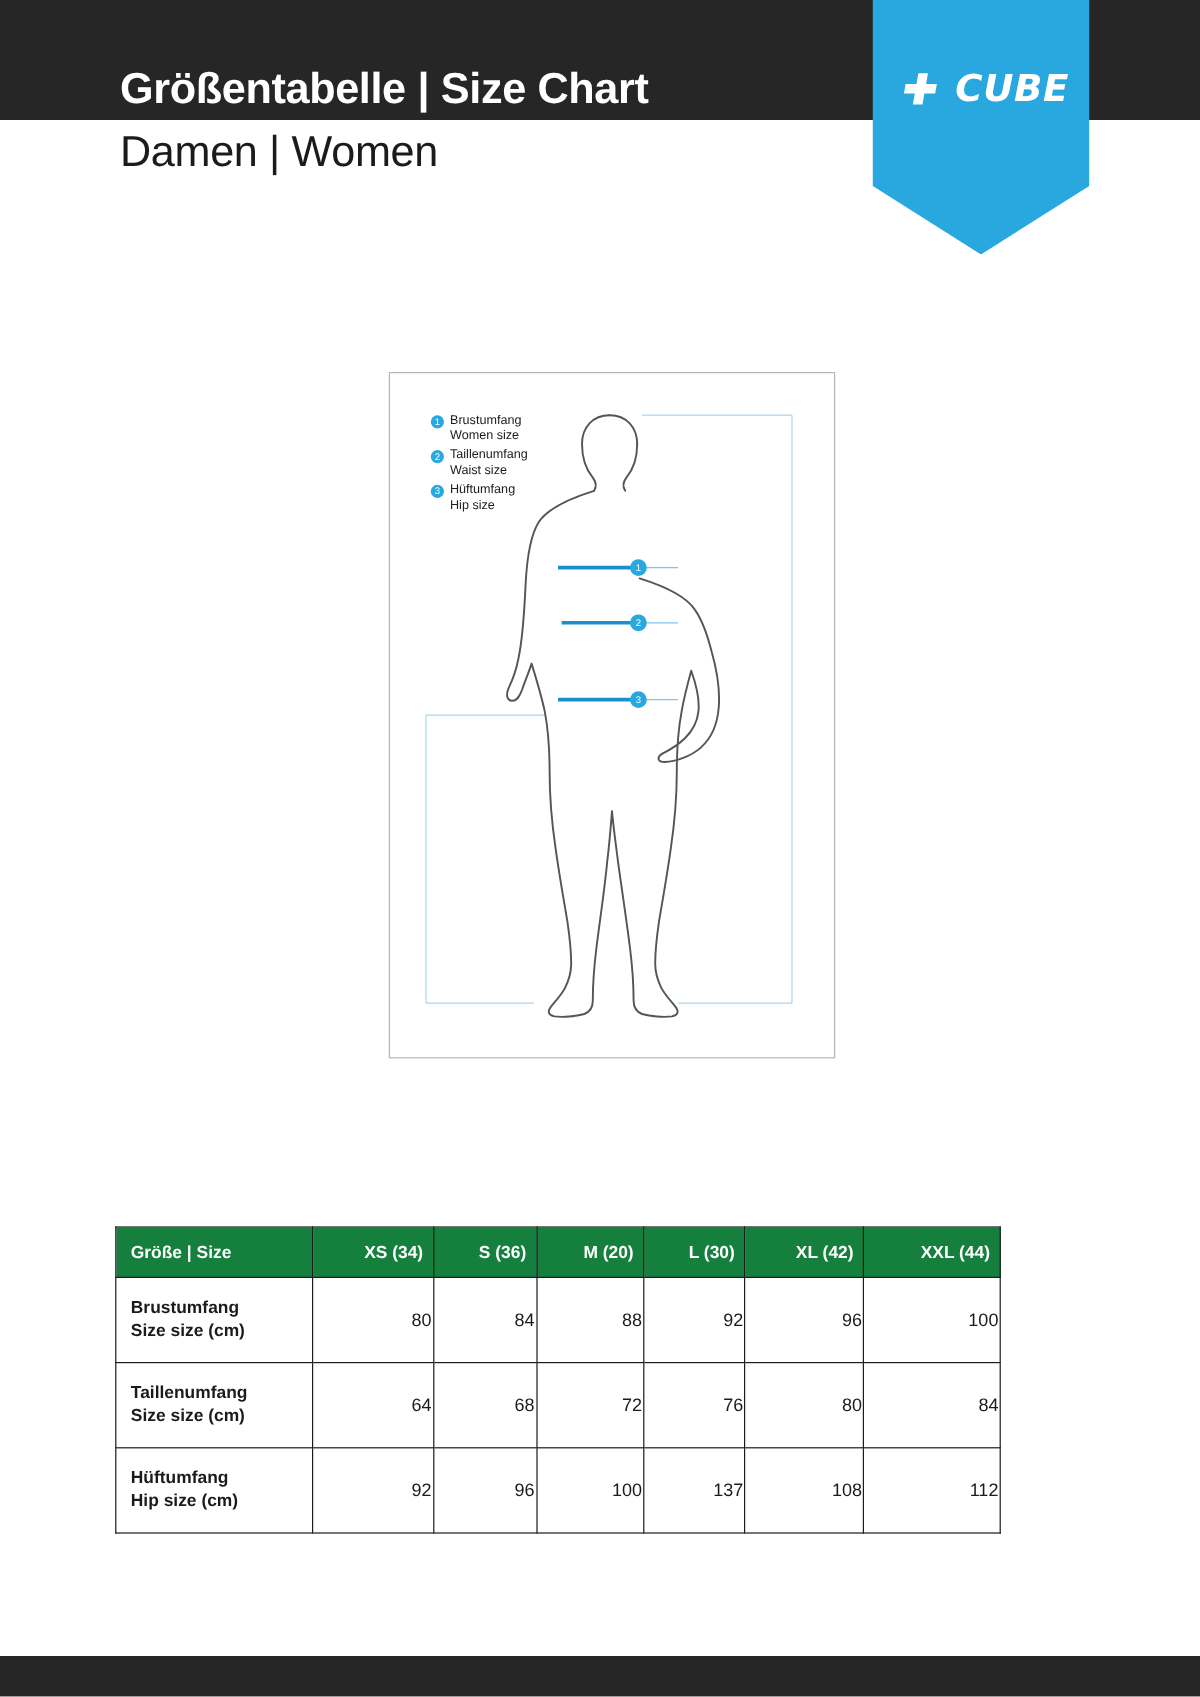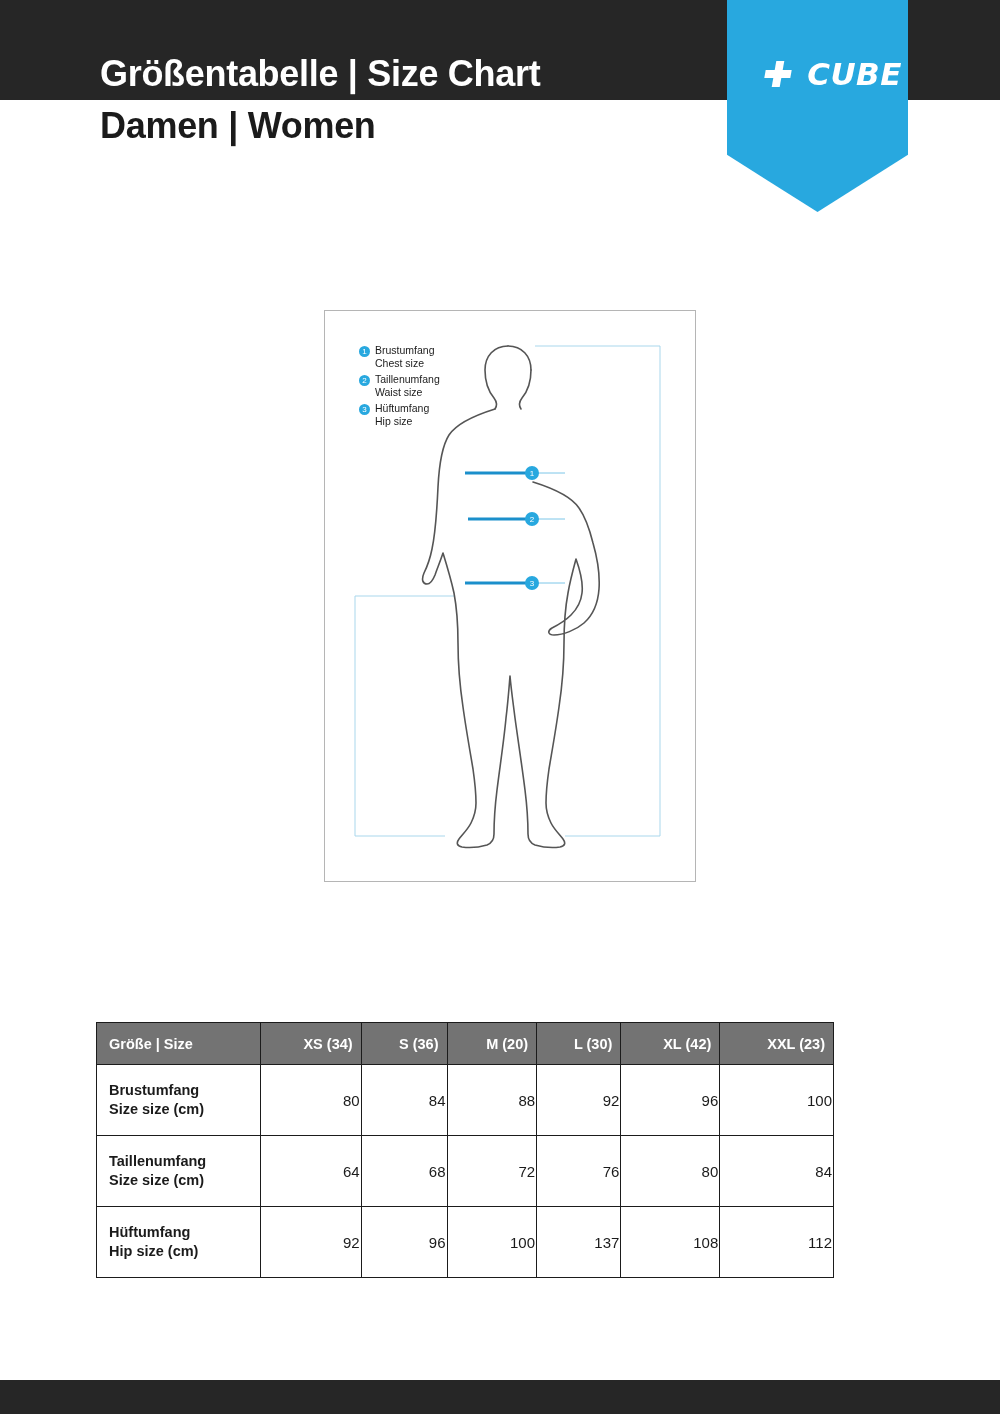--- a/index.html
+++ b/index.html
@@ -30,38 +30,38 @@
   .title-line1 {
     font-size: 36px;
     font-weight: bold;
     color: #ffffff;
     letter-spacing: -0.3px;
     line-height: 44px;
     white-space: nowrap;
   }
   .title-line2 {
     font-size: 36px;
-    font-weight: bold;
+    font-weight: normal;
     color: #1b1b1b;
     letter-spacing: -0.3px;
     line-height: 48px;
     white-space: nowrap;
     margin-top: 6px;
   }
   
   .logo-banner {
     position: absolute;
     top: 0; left: 727px;
     width: 181px; height: 212px;
     background: #28a8df;
     clip-path: polygon(0 0, 100% 0, 100% 73%, 50% 100%, 0 73%);
   }
   .logo-inner {
     position: absolute;
-    top: 56px; left: 16px; width: 181px;
+    top: 56px; left: 5px; width: 181px;
     text-align: center;
     display: flex;
     align-items: center;
     justify-content: center;
     gap: 16px;
   }
   .logo-mark {
     position: relative;
     width: 26px; height: 26px;
     display: inline-block;
@@ -134,21 +134,21 @@
     width: 738px;
     border-collapse: collapse;
     font-size: 14px;
   }
   .size-table th, .size-table td {
     border: 1px solid #1b1b1b;
     text-align: right;
     vertical-align: middle;
   }
   .size-table thead th {
-    background: #737373;
+    background: #15803d;
     color: #ffffff;
     font-weight: bold;
     font-size: 14.5px;
     height: 42px;
     padding: 0 8px;
   }
   .size-table thead th.first-col {
     text-align: left;
     padding-left: 12px;
     width: 164px;
@@ -193,21 +193,21 @@
     </div>
   </div>
 
   <div class="figure-box">
 
     <div class="legend">
       <div class="legend-row">
         <span class="legend-num">1</span>
         <span class="legend-text">
           <span>Brustumfang</span><br>
-          <span>Chest size</span>
+          <span>Women size</span>
         </span>
       </div>
       <div class="legend-row">
         <span class="legend-num">2</span>
         <span class="legend-text">
           <span>Taillenumfang</span><br>
           <span>Waist size</span>
         </span>
       </div>
       <div class="legend-row">
@@ -304,21 +304,21 @@
 
   <table class="size-table">
     <thead>
       <tr>
         <th class="first-col">Größe | Size</th>
         <th>XS (34)</th>
         <th>S (36)</th>
         <th>M (20)</th>
         <th>L (30)</th>
         <th>XL (42)</th>
-        <th>XXL (23)</th>
+        <th>XXL (44)</th>
       </tr>
     </thead>
     <tbody>
       <tr>
         <td class="row-label">
           <span>Brustumfang</span>
           <span>Size size (cm)</span>
         </td>
         <td>80</td>
         <td>84</td>

